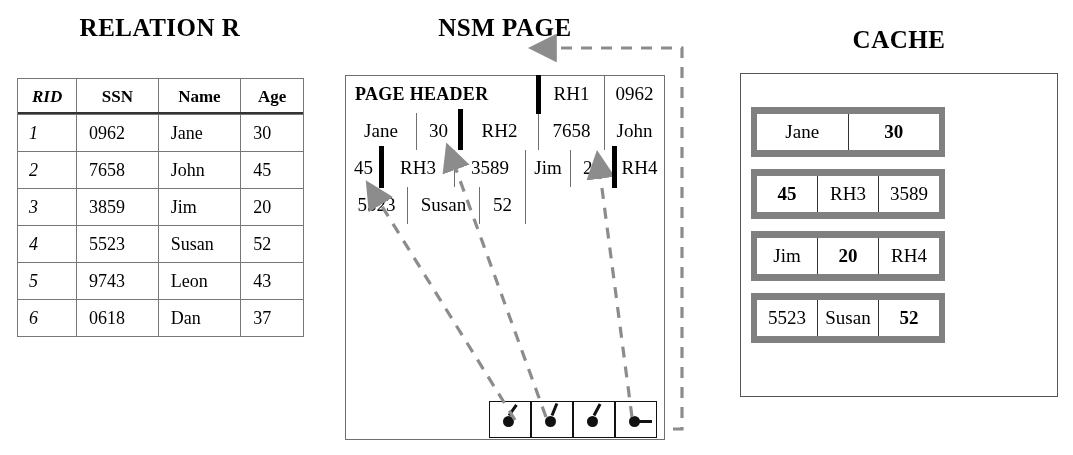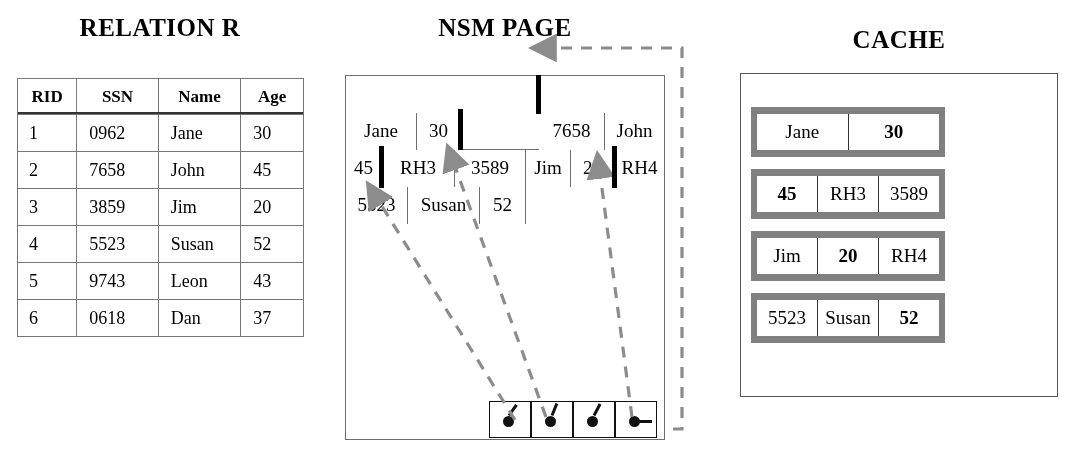--- a/index.html
+++ b/index.html
@@ -41,21 +41,21 @@
     padding:0;
     background:#fff;
   }
   #relation-table thead th{
     font-weight:bold;
     font-size:17px;
     height:35px;
     border-bottom:1px solid #777;
   }
   #relation-table thead tr{box-shadow:none;}
-  #relation-table .c-rid{width:56px;}
+  #relation-table .c-rid{width:56px;font-style:italic;}
   #relation-table .c-ssn{width:79px;}
   #relation-table .c-name{width:78px;}
   #relation-table .c-age{width:60px;}
   #relation-table tbody td{text-align:left;padding-left:11px;}
   #relation-table tbody td.c-ssn,
   #relation-table tbody td.c-name,
   #relation-table tbody td.c-age{padding-left:12px;}
   #relation-header-rule{
     position:absolute;left:18px;top:112px;width:285px;height:2px;background:#333;
   }
@@ -216,24 +216,30 @@
       <td class="c-ssn">0618</td>
       <td class="c-name">Dan</td>
       <td class="c-age">37</td>
     </tr>
   </tbody>
 </table>
 <div id="relation-header-rule"></div>
 
 <div id="nsm-page">
 
+  <div class="nsm-row" style="left:0;top:0;width:318px;">
+    <div class="nsm-cell bold" style="left:0;width:193px;text-align:left;padding-left:9px;">PAGE HEADER</div>
+    <div class="nsm-cell" style="left:193px;width:66px;">RH1</div>
+    <div class="nsm-cell noborder" style="left:259px;width:59px;">0962</div>
+  </div>
 
   <div class="nsm-row" style="left:0;top:37px;width:318px;">
     <div class="nsm-cell" style="left:0;width:71px;">Jane</div>
     <div class="nsm-cell" style="left:71px;width:44px;">30</div>
+    <div class="nsm-cell" style="left:115px;width:78px;">RH2</div>
     <div class="nsm-cell" style="left:193px;width:66px;">7658</div>
     <div class="nsm-cell noborder" style="left:259px;width:59px;">John</div>
   </div>
 
   <div class="nsm-row" style="left:0;top:74px;width:318px;">
     <div class="nsm-cell" style="left:0;width:36px;">45</div>
     <div class="nsm-cell" style="left:36px;width:73px;">RH3</div>
     <div class="nsm-cell" style="left:109px;width:71px;">3589</div>
     <div class="nsm-cell" style="left:180px;width:45px;">Jim</div>
     <div class="nsm-cell" style="left:225px;width:44px;">20</div>

